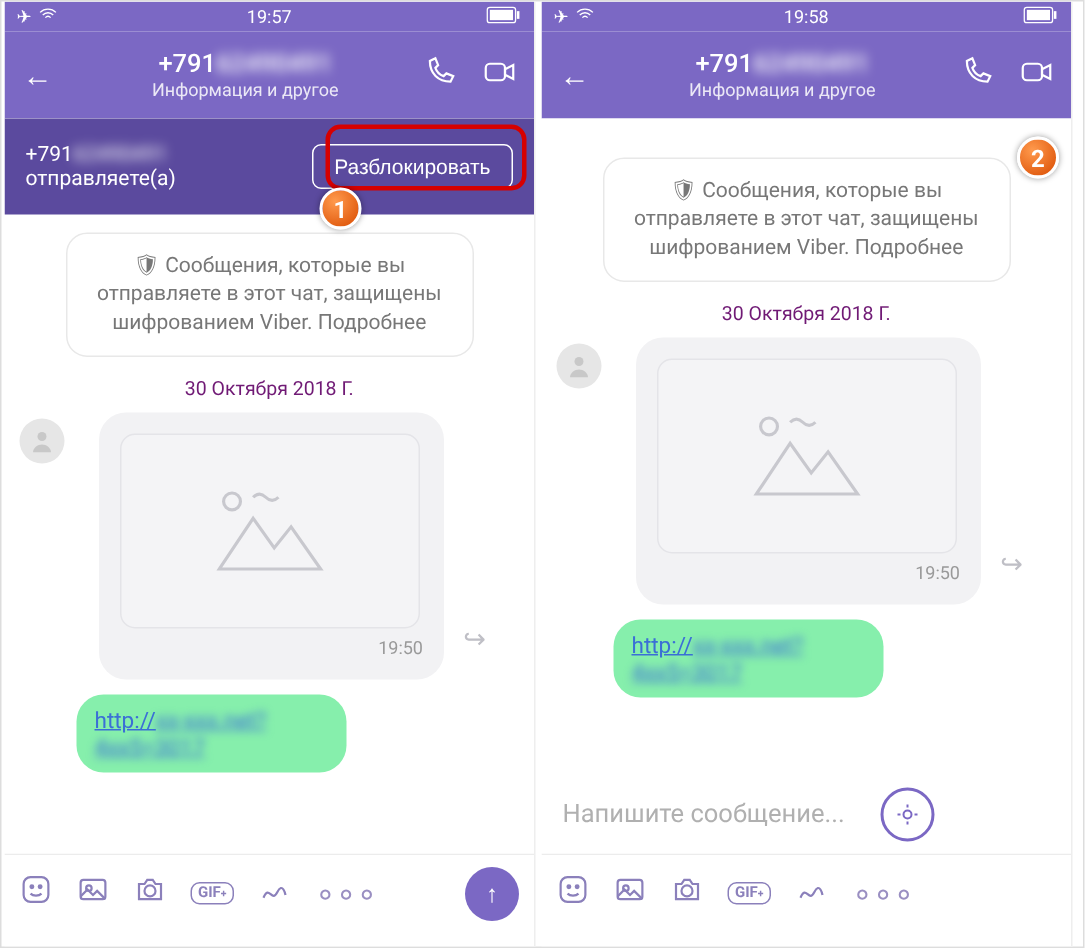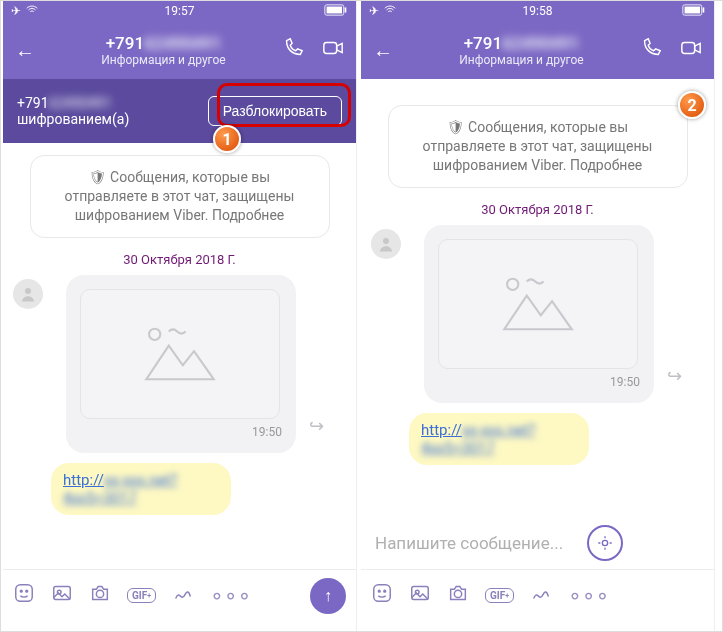--- a/index.html
+++ b/index.html
@@ -91,21 +91,21 @@
     color:#fff;
     font-weight:700;
     font-size:16px;
     display:flex; align-items:center; justify-content:center;
     border:2px solid #fff;
     box-shadow: 0 0 4px rgba(0,0,0,.4);
     z-index:20;
   }
   .enc-box {
     margin: 70px auto 10px;
-    width: 300px;
+    width: 272px;
     background:#fff;
     border:1px solid #e8e8e8;
     border-radius:14px;
     padding:12px 14px;
     font-size:14px;
     color:#777;
     text-align:center;
     line-height:1.35;
   }
   .enc-box.noTopOffset { margin-top: 20px; }
@@ -135,21 +135,21 @@
     background:#f4f4f6;
     border:1px solid #e4e4e8;
     border-radius:10px;
     display:flex; align-items:center; justify-content:center;
     color:#c8c8ce;
     font-size:42px;
   }
   .time { text-align:right; font-size:12px; color:#999; margin-top:6px; }
   .share { position:absolute; right:-28px; top:140px; color:#bfbfc6; font-size:18px; }
   .linkmsg {
-    background:#fef9c3;
+    background:#86efac;
     border-radius:18px;
     padding:8px 12px;
     margin: 10px 0 0 48px;
     width: 180px;
     font-size:15px;
   }
   .linkmsg a { color:#3b6fd6; text-decoration:underline; filter: blur(3px); }
   .linkmsg .pre { color:#3b6fd6; text-decoration:underline; }
   .composer {
     height: 52px;
@@ -214,21 +214,21 @@
             <rect x="2" y="6" width="14" height="12" rx="3"></rect>
             <path d="M16 10l6-3v10l-6-3z"></path>
           </svg>
       </span>
     </div>
   </div>
   <div class="chat">
     <div class="blocked-banner">
       <div class="num">
         <span>+791</span><span class="blurred">62490491</span><br>
-        <span>шифрованием(а)</span>
+        <span>отправляете(а)</span>
       </div>
       <button>Разблокировать</button>
     </div>
     <div class="highlight-red" style="top:4px; left:214px; width:134px; height:44px;"></div>
     <div class="callout" style="top:46px; left:210px;">1</div>
 
     <div class="enc-box">
       <span>🛡</span>
       <span>Сообщения, которые вы</span><br>
       <span>отправляете в этот чат, защищены</span><br>

